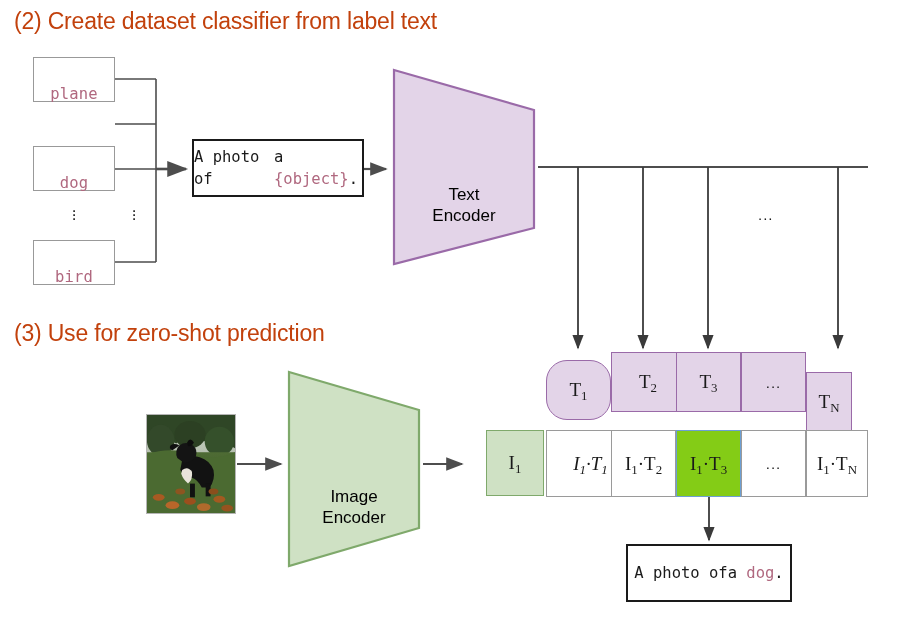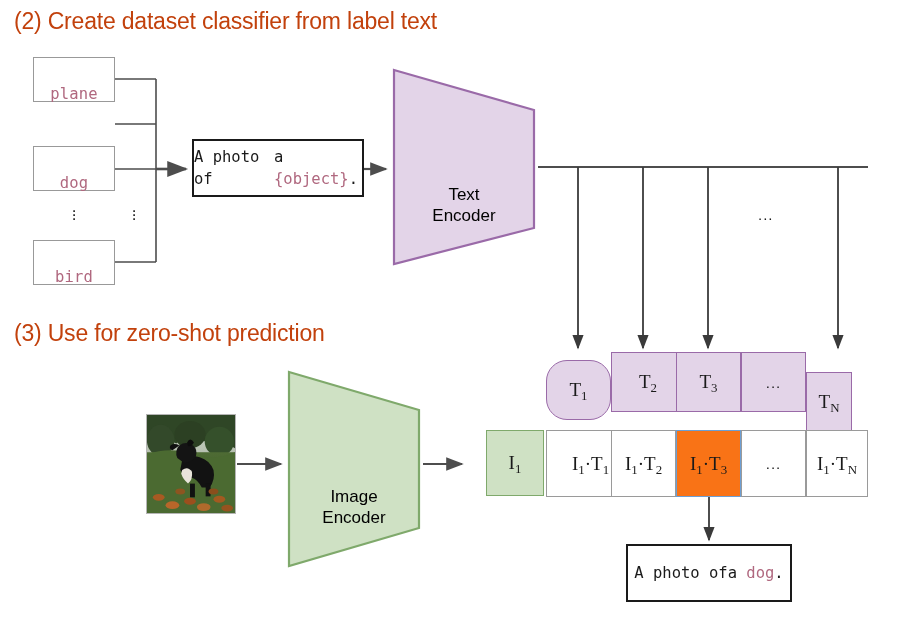--- a/index.html
+++ b/index.html
@@ -124,21 +124,21 @@
     background: #e3d4e8;
     border: 1.4px solid #9a6aa8;
     height: 60px;
   }
   .i-cell {
     background: #ffffff;
     border: 1.4px solid #9a9a9a;
     height: 67px;
   }
   .i-cell.highlight {
-    background: #f97316;
+    background: #84cc16;
     border: 1.4px solid #6d9fd4;
     z-index: 3;
   }
   .cell .dots {
     font-family: "Liberation Sans", sans-serif;
     font-size: 15px;
     letter-spacing: 1px;
     color: #1a1a1a;
   }
 
@@ -337,21 +337,21 @@
     <div class="encoder-label">
       <div>Image</div>
       <div>Encoder</div>
     </div>
   </div>
 
   <div class="abs" id="i1-box">
     <span><span>I</span><sub>1</sub></span>
   </div>
 
-  <div class="abs i-cell cell" style="left:546px; top:430px; width:89px;">
+  <div class="abs i-cell cell" style="left:546px; top:430px; width:89px;font-style:italic;">
     <span>I<sub>1</sub>·T<sub>1</sub></span>
   </div>
   <div class="abs i-cell cell" style="left:611px; top:430px; width:65px;">
     <span>I<sub>1</sub>·T<sub>2</sub></span>
   </div>
   <div class="abs i-cell cell highlight" style="left:676px; top:430px; width:65px;">
     <span>I<sub>1</sub>·T<sub>3</sub></span>
   </div>
   <div class="abs i-cell cell" style="left:741px; top:430px; width:65px;">
     <span class="dots">...</span>

